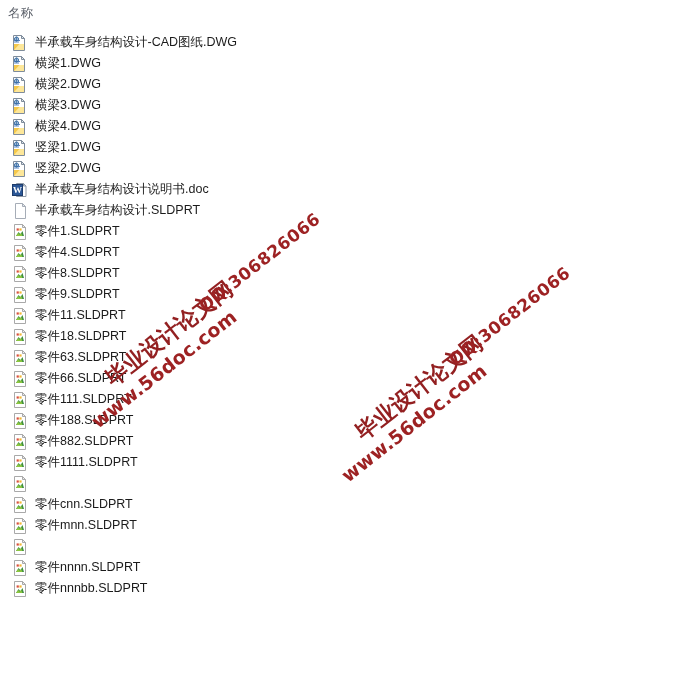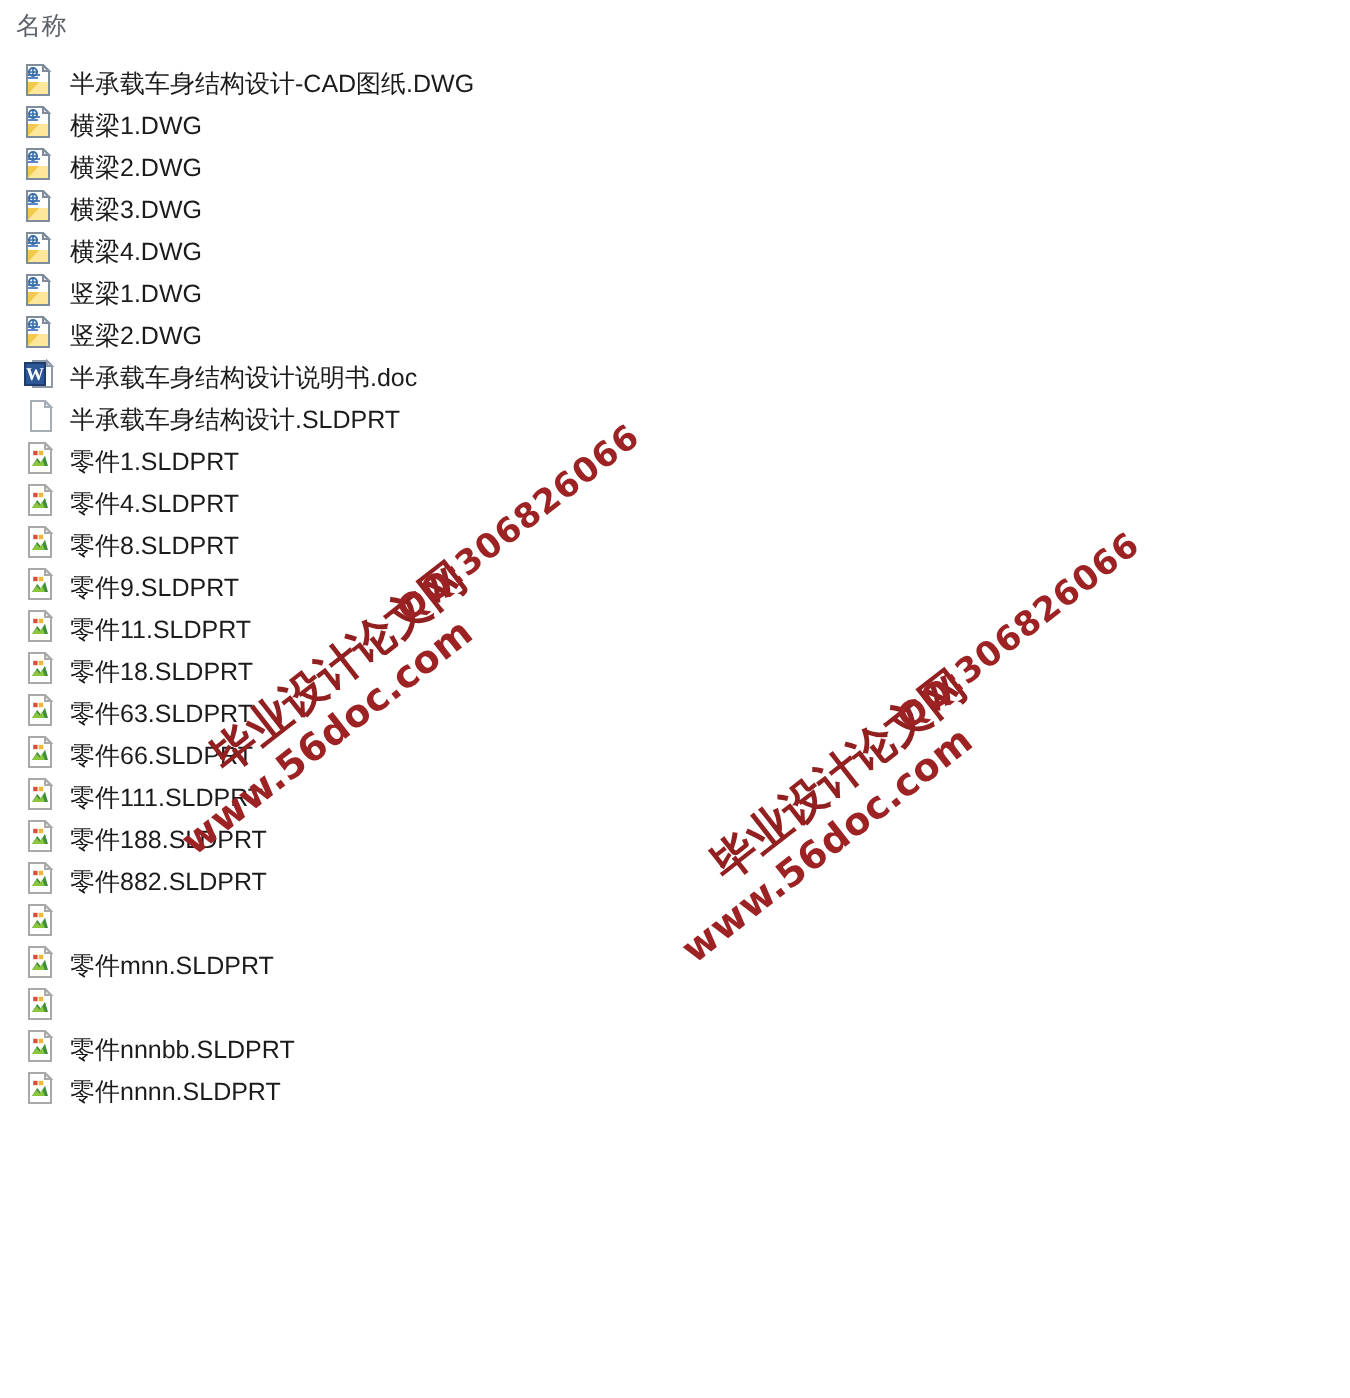--- a/index.html
+++ b/index.html
@@ -54,21 +54,21 @@
   #file-list {
     position: absolute;
     left: 0;
     top: 32px;
     width: 675px;
   }
   .file-row {
     position: relative;
     height: 21px;
     display: flex;
-    align-items: flex-start;
+    align-items: center;
     padding-left: 12px;
     box-sizing: border-box;
   }
   .file-name {
     font-size: 12.5px;
     color: #1b1b1b;
     white-space: nowrap;
     margin-left: 7px;
     line-height: 21px;
   }
@@ -419,20 +419,48 @@
           <svg width="16" height="16" viewBox="0 0 16 16">
             <path d="M2.5 0.5 h8 l3 3 v12 h-11 z" fill="#ffffff" stroke="#a9a9a9" stroke-width="1"></path>
             <path d="M10.5 0.5 l3 3 h-3 z" fill="#ededed" stroke="#a9a9a9" stroke-width="1"></path>
             <rect x="4" y="4" width="8" height="8" fill="#ffffff"></rect>
             <path d="M4 12 l2.6 -4 l1.8 2.2 l2.1 -3.3 l1.5 5.1 z" fill="#3f8f3f"></path>
             <path d="M4 12 l2.2 -3 l1.6 1.8 l1.3 -2 l1.3 3.2 z" fill="#8cc63f"></path>
             <rect x="4.6" y="4.4" width="2.2" height="2.2" fill="#d94f3d"></rect>
             <rect x="7.4" y="4.4" width="2.2" height="2.2" fill="#f2b632"></rect>
           </svg>
         </span>
+        <span class="file-name">零件1111.SLDPRT</span>
+      </div>
+      <div class="file-row">
+        <span class="ficon">
+          <svg width="16" height="16" viewBox="0 0 16 16">
+            <path d="M2.5 0.5 h8 l3 3 v12 h-11 z" fill="#ffffff" stroke="#a9a9a9" stroke-width="1"></path>
+            <path d="M10.5 0.5 l3 3 h-3 z" fill="#ededed" stroke="#a9a9a9" stroke-width="1"></path>
+            <rect x="4" y="4" width="8" height="8" fill="#ffffff"></rect>
+            <path d="M4 12 l2.6 -4 l1.8 2.2 l2.1 -3.3 l1.5 5.1 z" fill="#3f8f3f"></path>
+            <path d="M4 12 l2.2 -3 l1.6 1.8 l1.3 -2 l1.3 3.2 z" fill="#8cc63f"></path>
+            <rect x="4.6" y="4.4" width="2.2" height="2.2" fill="#d94f3d"></rect>
+            <rect x="7.4" y="4.4" width="2.2" height="2.2" fill="#f2b632"></rect>
+          </svg>
+        </span>
+      </div>
+      <div class="file-row">
+        <span class="ficon">
+          <svg width="16" height="16" viewBox="0 0 16 16">
+            <path d="M2.5 0.5 h8 l3 3 v12 h-11 z" fill="#ffffff" stroke="#a9a9a9" stroke-width="1"></path>
+            <path d="M10.5 0.5 l3 3 h-3 z" fill="#ededed" stroke="#a9a9a9" stroke-width="1"></path>
+            <rect x="4" y="4" width="8" height="8" fill="#ffffff"></rect>
+            <path d="M4 12 l2.6 -4 l1.8 2.2 l2.1 -3.3 l1.5 5.1 z" fill="#3f8f3f"></path>
+            <path d="M4 12 l2.2 -3 l1.6 1.8 l1.3 -2 l1.3 3.2 z" fill="#8cc63f"></path>
+            <rect x="4.6" y="4.4" width="2.2" height="2.2" fill="#d94f3d"></rect>
+            <rect x="7.4" y="4.4" width="2.2" height="2.2" fill="#f2b632"></rect>
+          </svg>
+        </span>
+        <span class="file-name">零件cnn.SLDPRT</span>
       </div>
       <div class="file-row">
         <span class="ficon">
           <svg width="16" height="16" viewBox="0 0 16 16">
             <path d="M2.5 0.5 h8 l3 3 v12 h-11 z" fill="#ffffff" stroke="#a9a9a9" stroke-width="1"></path>
             <path d="M10.5 0.5 l3 3 h-3 z" fill="#ededed" stroke="#a9a9a9" stroke-width="1"></path>
             <rect x="4" y="4" width="8" height="8" fill="#ffffff"></rect>
             <path d="M4 12 l2.6 -4 l1.8 2.2 l2.1 -3.3 l1.5 5.1 z" fill="#3f8f3f"></path>
             <path d="M4 12 l2.2 -3 l1.6 1.8 l1.3 -2 l1.3 3.2 z" fill="#8cc63f"></path>
             <rect x="4.6" y="4.4" width="2.2" height="2.2" fill="#d94f3d"></rect>
@@ -459,35 +487,35 @@
           <svg width="16" height="16" viewBox="0 0 16 16">
             <path d="M2.5 0.5 h8 l3 3 v12 h-11 z" fill="#ffffff" stroke="#a9a9a9" stroke-width="1"></path>
             <path d="M10.5 0.5 l3 3 h-3 z" fill="#ededed" stroke="#a9a9a9" stroke-width="1"></path>
             <rect x="4" y="4" width="8" height="8" fill="#ffffff"></rect>
             <path d="M4 12 l2.6 -4 l1.8 2.2 l2.1 -3.3 l1.5 5.1 z" fill="#3f8f3f"></path>
             <path d="M4 12 l2.2 -3 l1.6 1.8 l1.3 -2 l1.3 3.2 z" fill="#8cc63f"></path>
             <rect x="4.6" y="4.4" width="2.2" height="2.2" fill="#d94f3d"></rect>
             <rect x="7.4" y="4.4" width="2.2" height="2.2" fill="#f2b632"></rect>
           </svg>
         </span>
+        <span class="file-name">零件nnnn.SLDPRT</span>
+      </div>
+      <div class="file-row">
+        <span class="ficon">
+          <svg width="16" height="16" viewBox="0 0 16 16">
+            <path d="M2.5 0.5 h8 l3 3 v12 h-11 z" fill="#ffffff" stroke="#a9a9a9" stroke-width="1"></path>
+            <path d="M10.5 0.5 l3 3 h-3 z" fill="#ededed" stroke="#a9a9a9" stroke-width="1"></path>
+            <rect x="4" y="4" width="8" height="8" fill="#ffffff"></rect>
+            <path d="M4 12 l2.6 -4 l1.8 2.2 l2.1 -3.3 l1.5 5.1 z" fill="#3f8f3f"></path>
+            <path d="M4 12 l2.2 -3 l1.6 1.8 l1.3 -2 l1.3 3.2 z" fill="#8cc63f"></path>
+            <rect x="4.6" y="4.4" width="2.2" height="2.2" fill="#d94f3d"></rect>
+            <rect x="7.4" y="4.4" width="2.2" height="2.2" fill="#f2b632"></rect>
+          </svg>
+        </span>
         <span class="file-name">零件nnnbb.SLDPRT</span>
-      </div>
-      <div class="file-row">
-        <span class="ficon">
-          <svg width="16" height="16" viewBox="0 0 16 16">
-            <path d="M2.5 0.5 h8 l3 3 v12 h-11 z" fill="#ffffff" stroke="#a9a9a9" stroke-width="1"></path>
-            <path d="M10.5 0.5 l3 3 h-3 z" fill="#ededed" stroke="#a9a9a9" stroke-width="1"></path>
-            <rect x="4" y="4" width="8" height="8" fill="#ffffff"></rect>
-            <path d="M4 12 l2.6 -4 l1.8 2.2 l2.1 -3.3 l1.5 5.1 z" fill="#3f8f3f"></path>
-            <path d="M4 12 l2.2 -3 l1.6 1.8 l1.3 -2 l1.3 3.2 z" fill="#8cc63f"></path>
-            <rect x="4.6" y="4.4" width="2.2" height="2.2" fill="#d94f3d"></rect>
-            <rect x="7.4" y="4.4" width="2.2" height="2.2" fill="#f2b632"></rect>
-          </svg>
-        </span>
-        <span class="file-name">零件nnnn.SLDPRT</span>
       </div>
     </div>
 
   <div class="watermark" id="watermark-1">
     <div class="wm-inner">
       <div class="wm-line wm-cn" style="left:0px; top:-30px;">毕业设计论文网</div>
       <div class="wm-line wm-qq" style="left:118px; top:-26px;">QQ:306826066</div>
       <div class="wm-line wm-url" style="left:-38px; top:-2px;">www.56doc.com</div>
     </div>
   </div>

